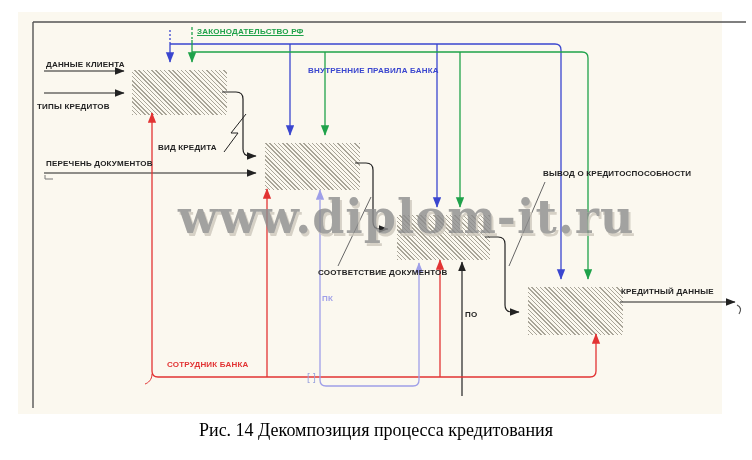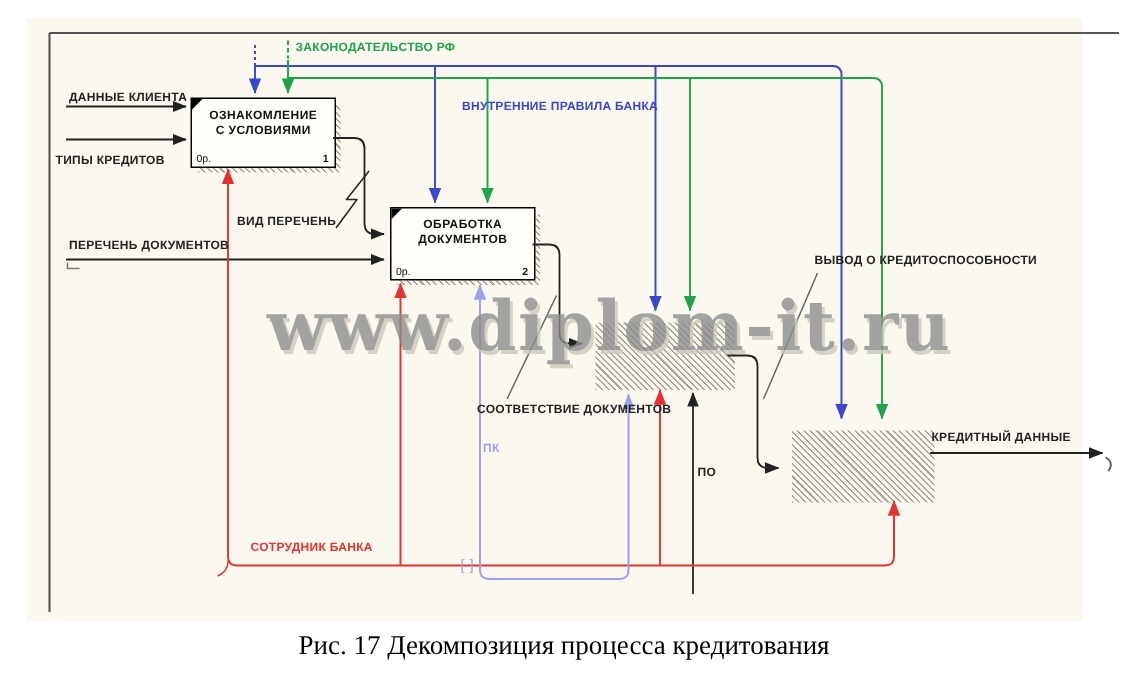--- a/index.html
+++ b/index.html
@@ -13,55 +13,39 @@
         text-align:center;color:#111;}
   .ibox:before{content:"";position:absolute;left:0;top:0;border-top:7px solid #000;
         border-right:7px solid transparent;}
   .ibox .tl{display:block;font:700 8px/10px "Liberation Sans",sans-serif;letter-spacing:.3px;}
   .ibox .ttl{padding-top:6px;}
   .ibox .ttl3{padding-top:3px;}
   .ibox .cost{position:absolute;left:3px;bottom:1px;font:400 7px "Liberation Sans",sans-serif;}
   .ibox .num{position:absolute;right:4px;bottom:1px;font:700 7px "Liberation Sans",sans-serif;}
   .lbl{position:absolute;z-index:4;font:700 8px "Liberation Sans",sans-serif;
        color:#222;white-space:nowrap;letter-spacing:.2px;}
-  .lbl.green{color:#1fa24a;} .lbl.blue{color:#3a46cf;} .lbl.red{color:#e23333;margin-top:12px;}
+  .lbl.green{color:#1fa24a;text-decoration:underline;} .lbl.blue{color:#3a46cf;} .lbl.red{color:#e23333;margin-top:12px;}
   .lbl.lav{color:#9f9fe8;} .lbl.brk{color:#9aa3de;font-size:10px;font-weight:400;}
   .watermark{position:absolute;left:178px;top:190px;z-index:5;
        font:700 46px "DejaVu Serif","Liberation Serif",serif;color:#8d8d8d;opacity:.8;
        text-shadow:2px 3px 0 #cdc8bd;letter-spacing:1px;white-space:nowrap;text-align:center;}
   .caption{position:absolute;left:0;top:420px;width:752px;text-align:center;z-index:4;
        font:400 18px "Liberation Serif",serif;color:#000;}
 </style>
 </head>
 <body>
 
 <div class="page">
   <div class="diagram-bg"></div>
 
   <div class="ibox-shadow" style="left:132px;top:70px;width:95px;height:45px"></div>
   <div class="ibox-shadow" style="left:265px;top:143px;width:95px;height:47px"></div>
   <div class="ibox-shadow" style="left:397px;top:215px;width:93px;height:45px"></div>
   <div class="ibox-shadow" style="left:528px;top:287px;width:95px;height:48px"></div>
 
-  <div class="ibox" style="left:127px;top:65px;width:95px;height:45px">
-    <div class="ttl">
-      <span class="tl">ОЗНАКОМЛЕНИЕ</span>
-      <span class="tl">С УСЛОВИЯМИ</span>
-    </div>
-    <span class="cost">0р.</span>
-    <span class="num">1</span>
-  </div>
-  <div class="ibox" style="left:260px;top:138px;width:95px;height:47px">
-    <div class="ttl">
-      <span class="tl">ОБРАБОТКА</span>
-      <span class="tl">ДОКУМЕНТОВ</span>
-    </div>
-    <span class="cost">0р.</span>
-    <span class="num">2</span>
-  </div>
 
   <svg class="wires" width="752" height="416" viewBox="0 0 752 416">
     <defs>
       <marker id="mB" markerWidth="8" markerHeight="7" refX="7.5" refY="3.2" orient="auto">
           <path d="M0,0 L8,3.2 L0,6.4 Z" fill="#222"></path>
         </marker>
       <marker id="mBl" markerWidth="8" markerHeight="7" refX="7.5" refY="3.2" orient="auto">
           <path d="M0,0 L8,3.2 L0,6.4 Z" fill="#3a46cf"></path>
         </marker>
       <marker id="mG" markerWidth="8" markerHeight="7" refX="7.5" refY="3.2" orient="auto">
@@ -122,27 +106,27 @@
 
     <g stroke="#9f9fe8" stroke-width="1.3" fill="none" stroke-linejoin="round">
       <path d="M320,199 V190" marker-end="url(#mL)"></path>
       <path d="M320,200 V380 q0,6 6,6 H413 q6,0 6,-6 V263" marker-end="url(#mL)"></path>
     </g>
   </svg>
 
   <div class="lbl" style="left:46px;top:60px">ДАННЫЕ КЛИЕНТА</div>
   <div class="lbl" style="left:37px;top:102px">ТИПЫ КРЕДИТОВ</div>
   <div class="lbl" style="left:46px;top:159px">ПЕРЕЧЕНЬ ДОКУМЕНТОВ</div>
-  <div class="lbl" style="left:158px;top:143px">ВИД ПЕРЕЧЕНЬ</div>
+  <div class="lbl" style="left:158px;top:143px">ВИД КРЕДИТА</div>
   <div class="lbl green" style="left:197px;top:27px">ЗАКОНОДАТЕЛЬСТВО РФ</div>
   <div class="lbl blue" style="left:308px;top:66px">ВНУТРЕННИЕ ПРАВИЛА БАНКА</div>
   <div class="lbl" style="left:318px;top:268px">СООТВЕТСТВИЕ ДОКУМЕНТОВ</div>
   <div class="lbl lav" style="left:322px;top:294px">ПК</div>
   <div class="lbl" style="left:465px;top:310px">ПО</div>
   <div class="lbl" style="left:543px;top:169px">ВЫВОД О КРЕДИТОСПОСОБНОСТИ</div>
   <div class="lbl" style="left:621px;top:287px">КРЕДИТНЫЙ ДАННЫЕ</div>
   <div class="lbl red" style="left:167px;top:348px">СОТРУДНИК БАНКА</div>
   <div class="lbl brk" style="left:307px;top:372px">[ ]</div>
 
   <div class="watermark">www.diplom-it.ru</div>
 
-  <div class="caption">Рис. 17 Декомпозиция процесса кредитования</div>
+  <div class="caption">Рис. 14 Декомпозиция процесса кредитования</div>
 </div>
 
 </body></html>

